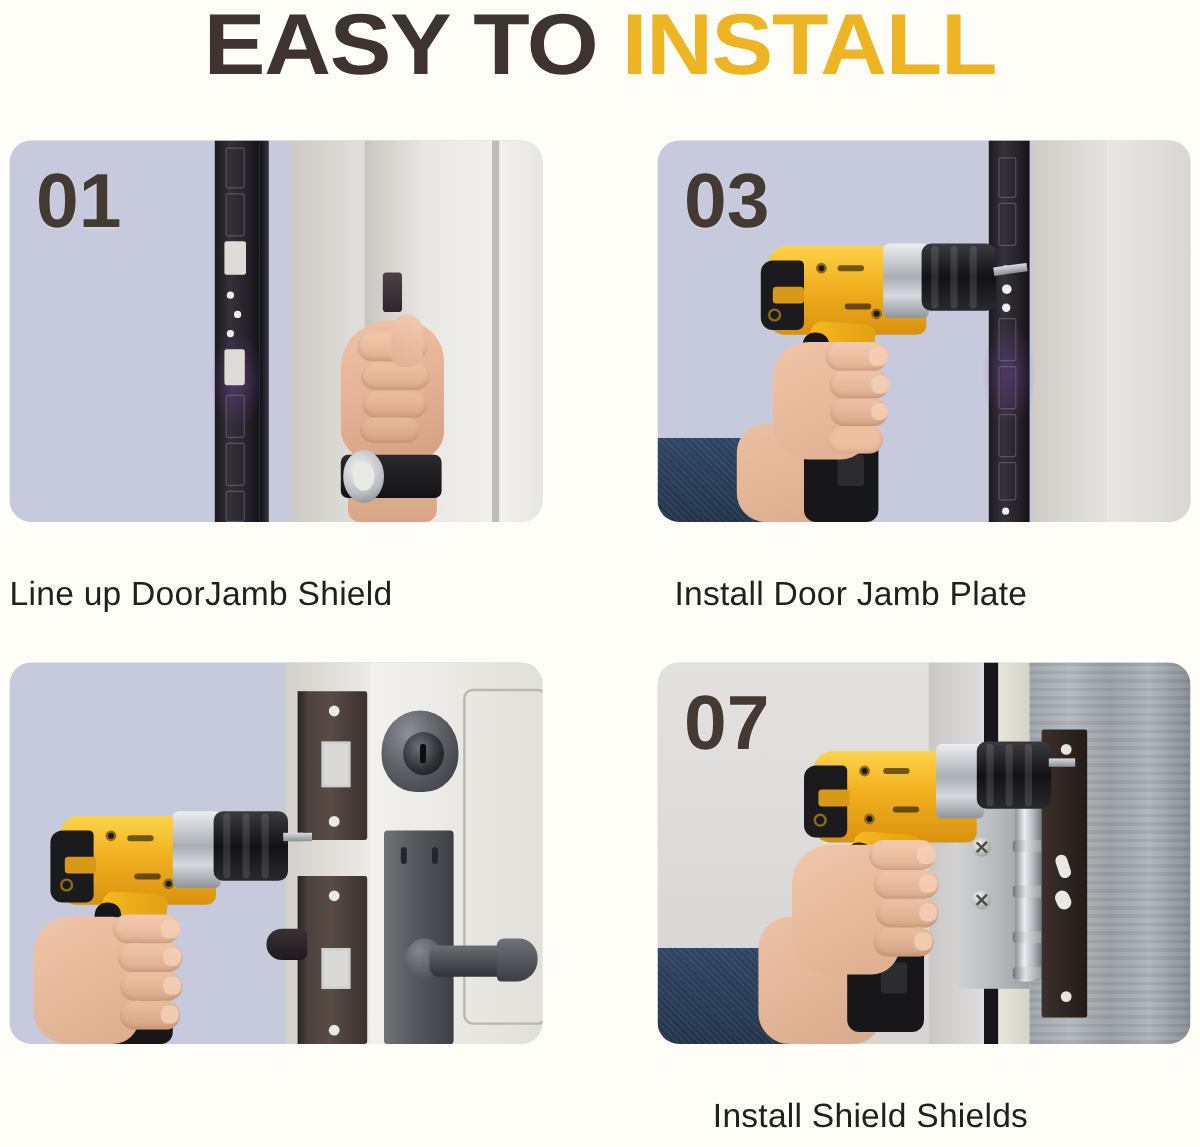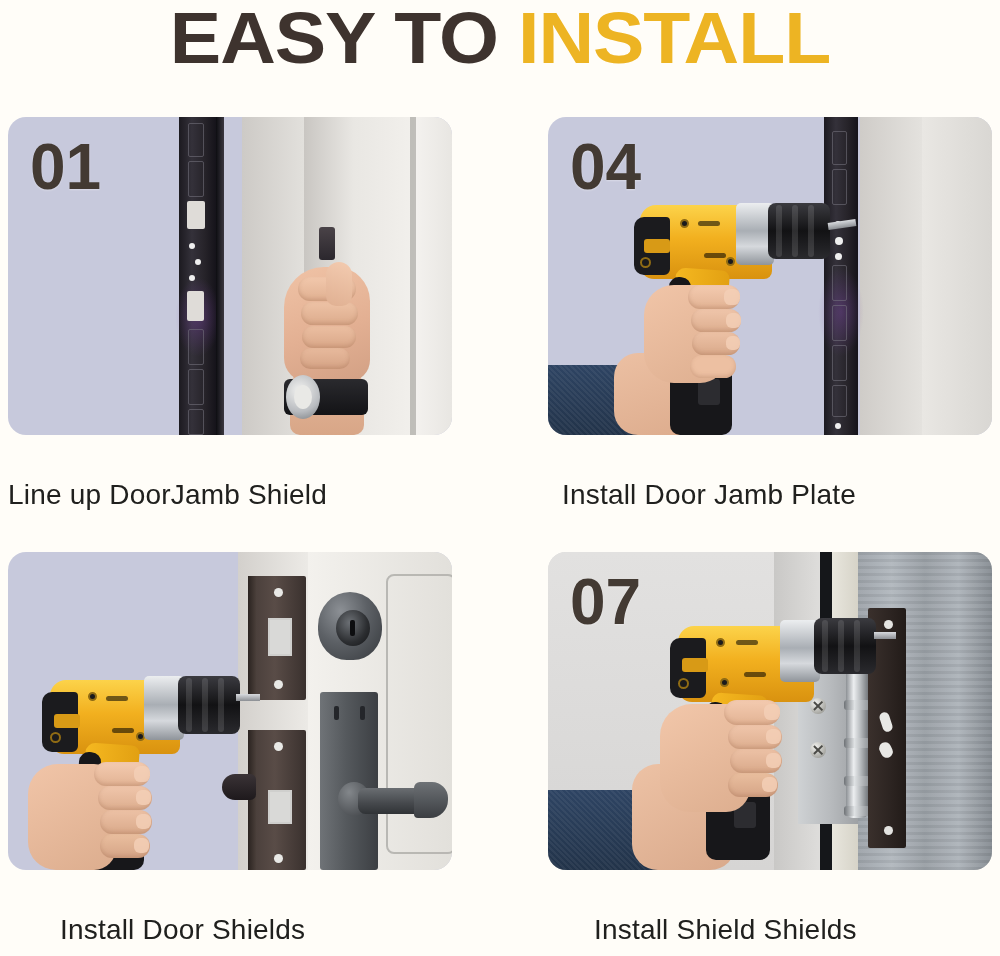--- a/index.html
+++ b/index.html
@@ -367,21 +367,21 @@
           <div class="palm" style="left:96px;top:168px;width:82px;height:98px;background:linear-gradient(150deg,#f1c5a8,#deaf90);border-radius:30px 22px 26px 30px;"></div>
           <div class="finger" style="left:140px;top:168px;width:52px;height:24px;background:linear-gradient(180deg,#f4cbb0,#e2b394);"></div>
           <div class="finger" style="left:143px;top:192px;width:50px;height:23px;background:linear-gradient(180deg,#f0c6ab,#ddae8f);"></div>
           <div class="finger" style="left:144px;top:215px;width:48px;height:23px;background:linear-gradient(180deg,#edc2a6,#d9a98a);"></div>
           <div class="finger" style="left:142px;top:238px;width:46px;height:23px;background:linear-gradient(180deg,#eabf a3,#d5a486);"></div>
           <div class="nail" style="left:176px;top:172px;width:16px;height:16px;"></div>
           <div class="nail" style="left:178px;top:196px;width:15px;height:15px;"></div>
           <div class="nail" style="left:178px;top:219px;width:14px;height:14px;"></div>
         </div>
       </div>
-      <div class="step-num">04</div>
+      <div class="step-num">03</div>
     </div>
 
     <div class="card c3 bg-lav">
       <div class="scene">
 
         <div class="door-shadow" style="left:230px;top:0;width:70px;height:318px;background:linear-gradient(90deg,#d3d0cc,#eceae6);"></div>
         <div class="door-shadow" style="left:300px;top:0;width:144px;height:318px;background:linear-gradient(90deg,#f3f1ed,#e2e0db);"></div>
         <div class="door-panelline" style="left:378px;top:22px;width:70px;height:280px;border-radius:8px;"></div>
 
         <div class="door-shield" style="left:246px;top:24px;width:52px;height:124px;">
@@ -520,16 +520,15 @@
           <div class="nail" style="left:214px;top:225px;width:15px;height:15px;"></div>
         </div>
       </div>
       <div class="step-num">07</div>
     </div>
 
   </div>
 
   <div class="caption cap1">Line up DoorJamb Shield</div>
   <div class="caption cap2">Install Door Jamb Plate</div>
-  <div class="caption cap3">Install Door Shields</div>
   <div class="caption cap4">Install Shield Shields</div>
 
 </div>
 
 </body></html>

